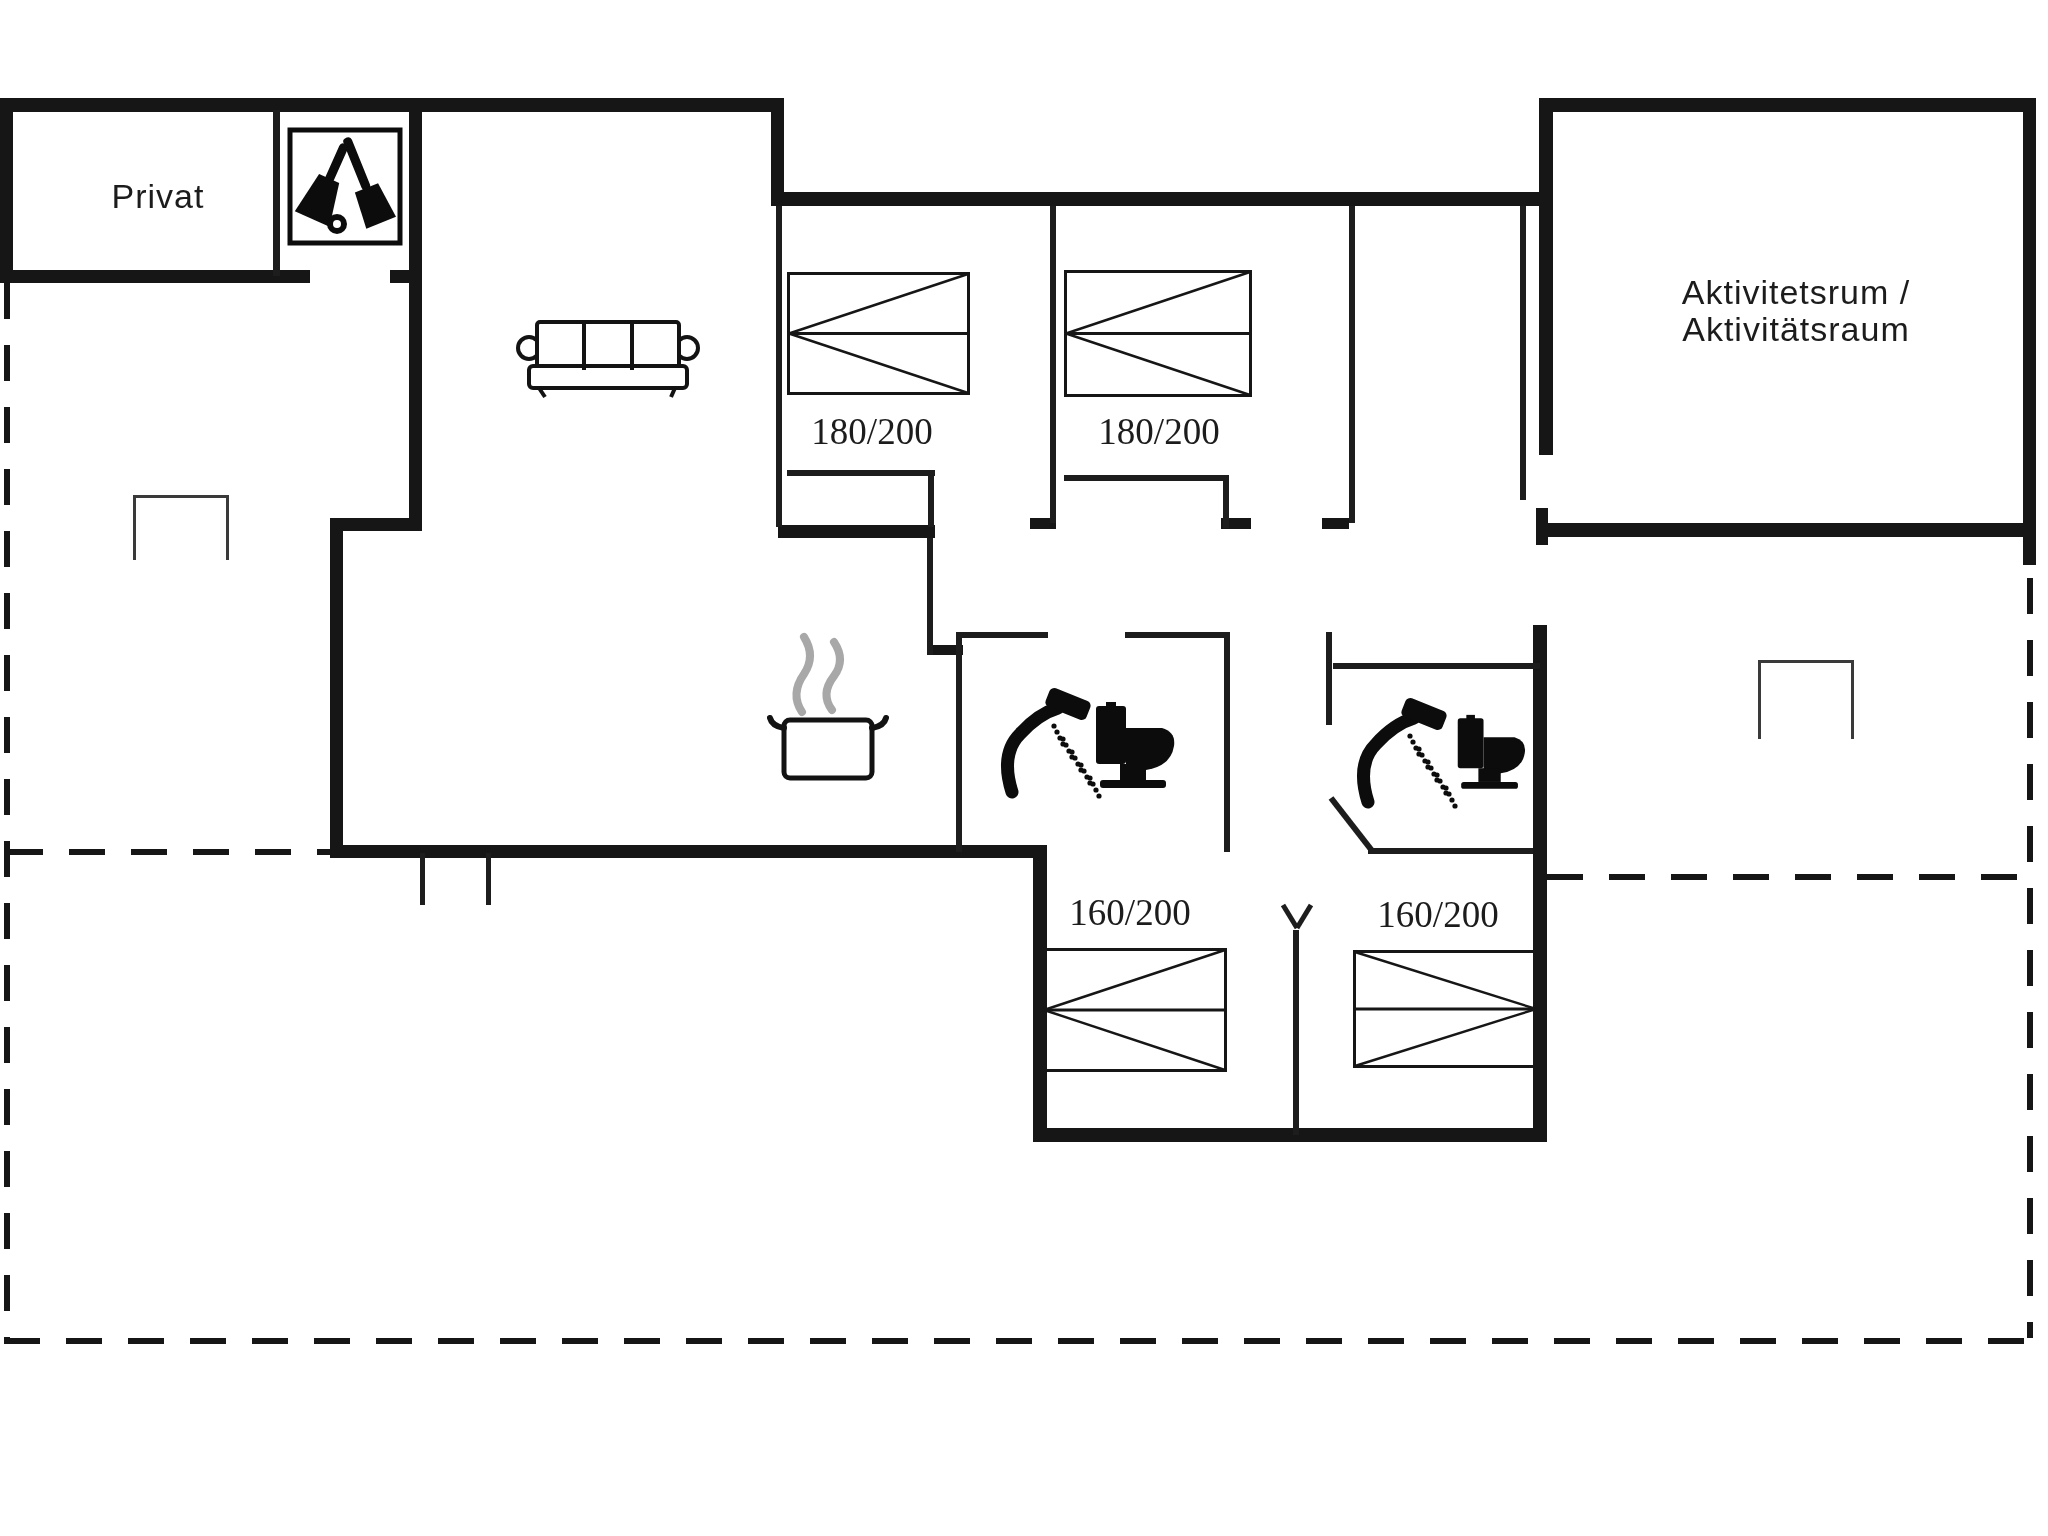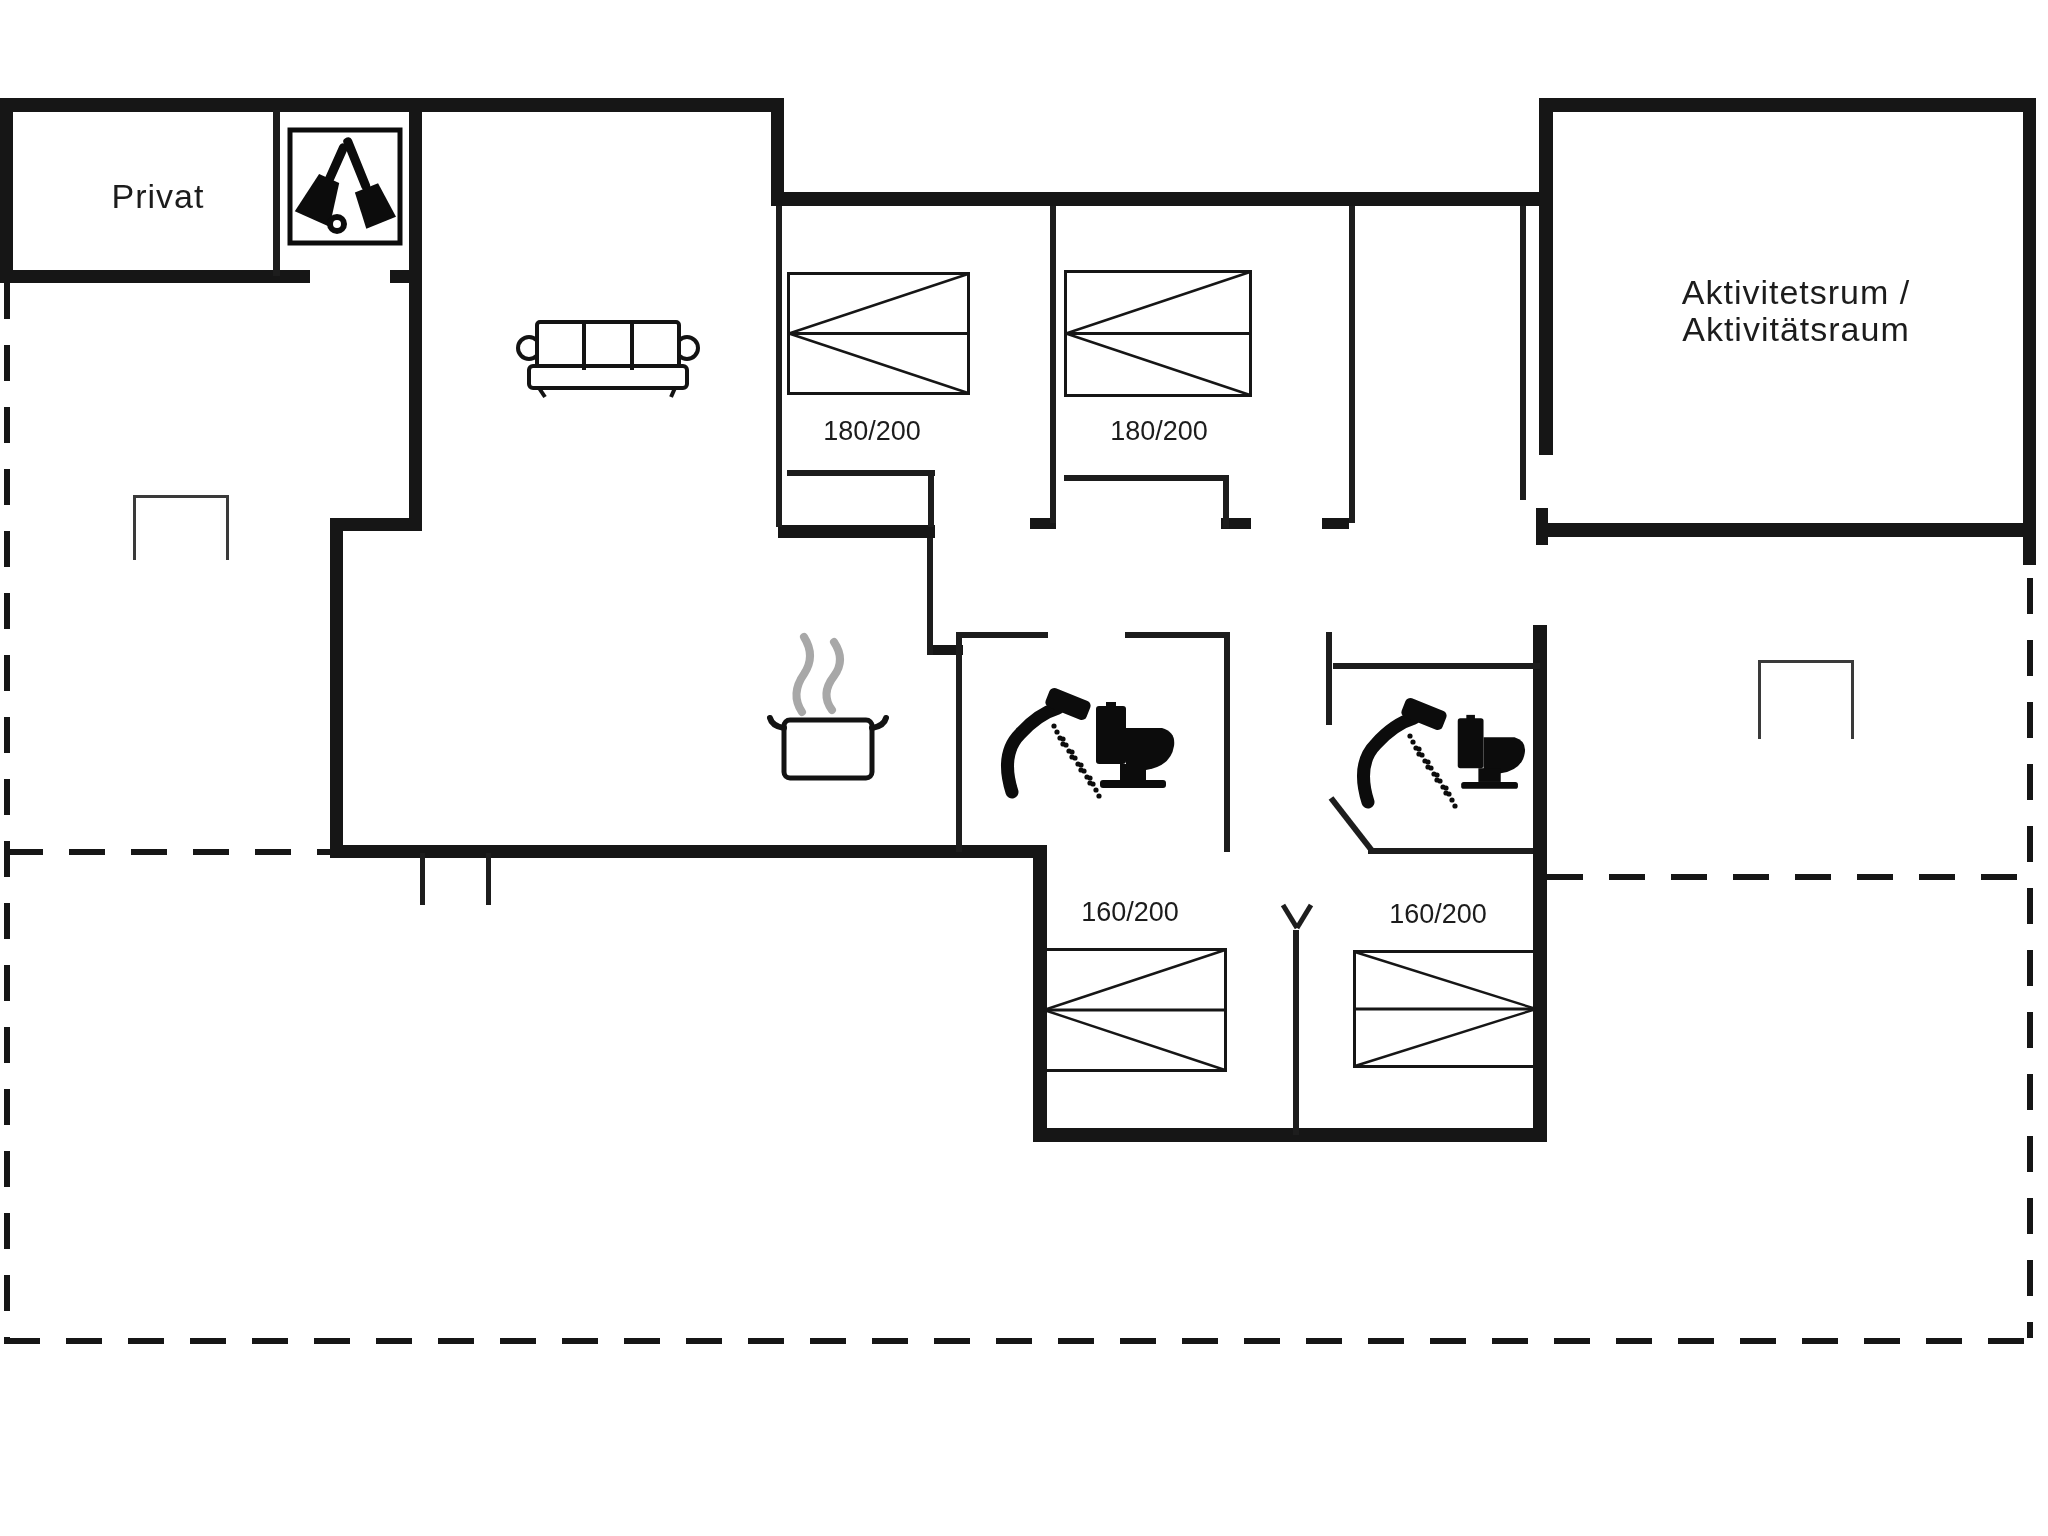--- a/index.html
+++ b/index.html
@@ -6,21 +6,21 @@
   body{font-family:"Liberation Sans", sans-serif;}
   #plan{position:relative;width:2048px;height:1536px;background:#ffffff;overflow:hidden;}
   .w  {position:absolute;background:#161616;}   
   .wt {position:absolute;background:#1d1d1d;}   
   .dash{position:absolute;}
   .dash.h{background:repeating-linear-gradient(90deg,#161616 0 36px,transparent 36px 62px);}
   .dash.v{background:repeating-linear-gradient(180deg,#161616 0 36px,transparent 36px 62px);}
   .staple{position:absolute;border-top:3px solid #3a3a3a;border-left:3px solid #3a3a3a;border-right:3px solid #3a3a3a;}
   .lbl{position:absolute;transform:translate(-50%,-50%);color:#1c1c1c;white-space:nowrap;}
   .room-lbl{font-size:34px;letter-spacing:1px;}
-  .bed-lbl{font-size:27px;}
+  .bed-lbl{font-size:37px;font-family:Liberation Serif, serif;}
   .fixture{position:absolute;}
   svg{display:block;overflow:visible;}
 </style>
 </head>
 <body>
 
 <div id="plan">
 
   <div class="lbl room-lbl" style="left:140px;top:196px;margin-left:18px;">Privat</div>
 

